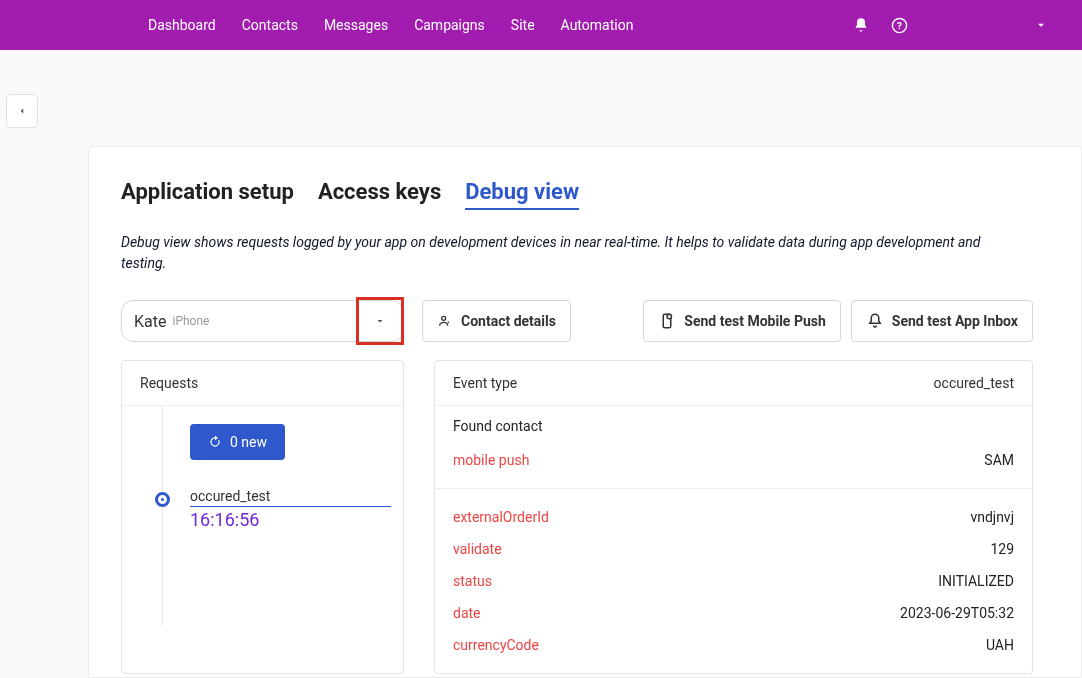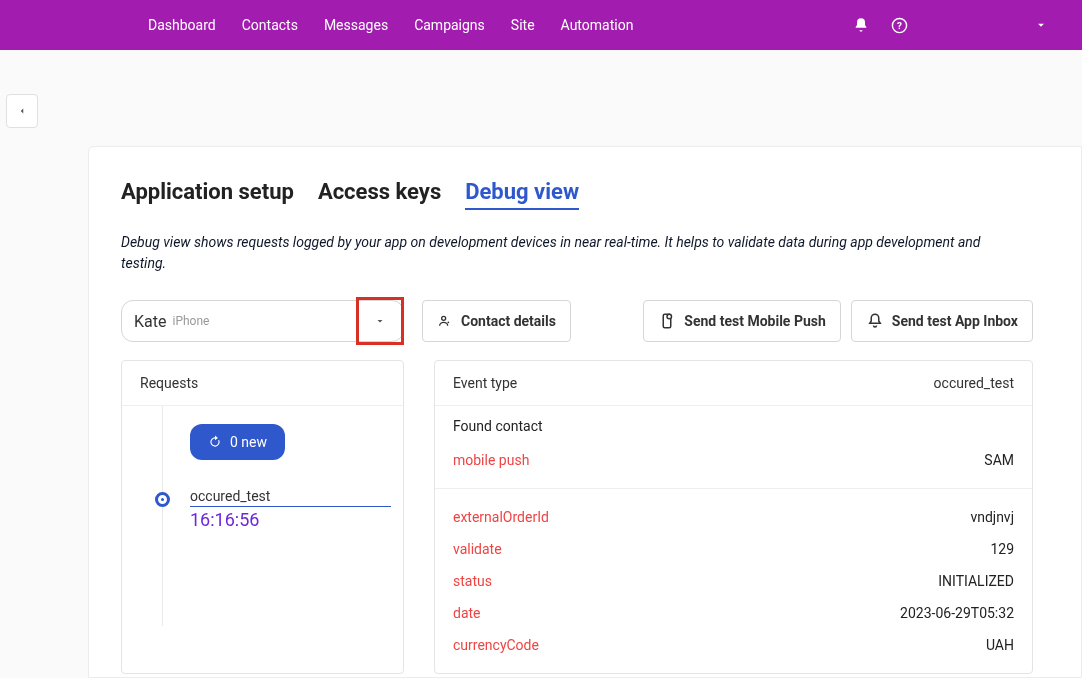--- a/index.html
+++ b/index.html
@@ -44,21 +44,21 @@
   .panel { border:1px solid #e4e4e4; border-radius:4px; background:#fff; }
   .requests-panel { width:283px; }
   .details-panel { flex:1; }
 
   .panel-head { padding:14px 18px; font-size:14px; color:#333; display:flex; justify-content:space-between; align-items:center; border-bottom:1px solid #eee; }
   .panel-head .value { color:#333; }
 
   .requests-body { padding:18px 12px 40px 30px; position:relative; min-height:220px; }
   .requests-body:before { content:""; position:absolute; left:40px; top:0; bottom:0; width:1px; background:#eaeaea; }
   .new-btn-wrap { margin-left:38px; }
-  .new-btn { display:inline-flex; align-items:center; background:#2f58cd; color:#fff; border:none; border-radius:12px; height:36px; padding:0 18px; font-size:14px; cursor:pointer; }
+  .new-btn { display:inline-flex; align-items:center; background:#2f58cd; color:#fff; border:none; border-radius:4px; height:36px; padding:0 18px; font-size:14px; cursor:pointer; }
   .new-btn svg { margin-right:8px; }
 
   .req-item { margin-top:28px; position:relative; margin-left:0; }
   .req-marker { position:absolute; left:3px; top:4px; width:15px; height:15px; border:3px solid #2f58cd; border-radius:50%; background:#fff; }
   .req-marker:after { content:""; position:absolute; left:3px; top:3px; width:3px; height:3px; border-radius:50%; background:#2f58cd; }
   .req-text { margin-left:38px; }
   .req-title { font-size:14px; color:#333; border-bottom:1px solid #2f58cd; display:block; padding-bottom:2px; }
   .req-time { font-size:18px; color:#6d28d9; margin-top:2px; }
 
   

